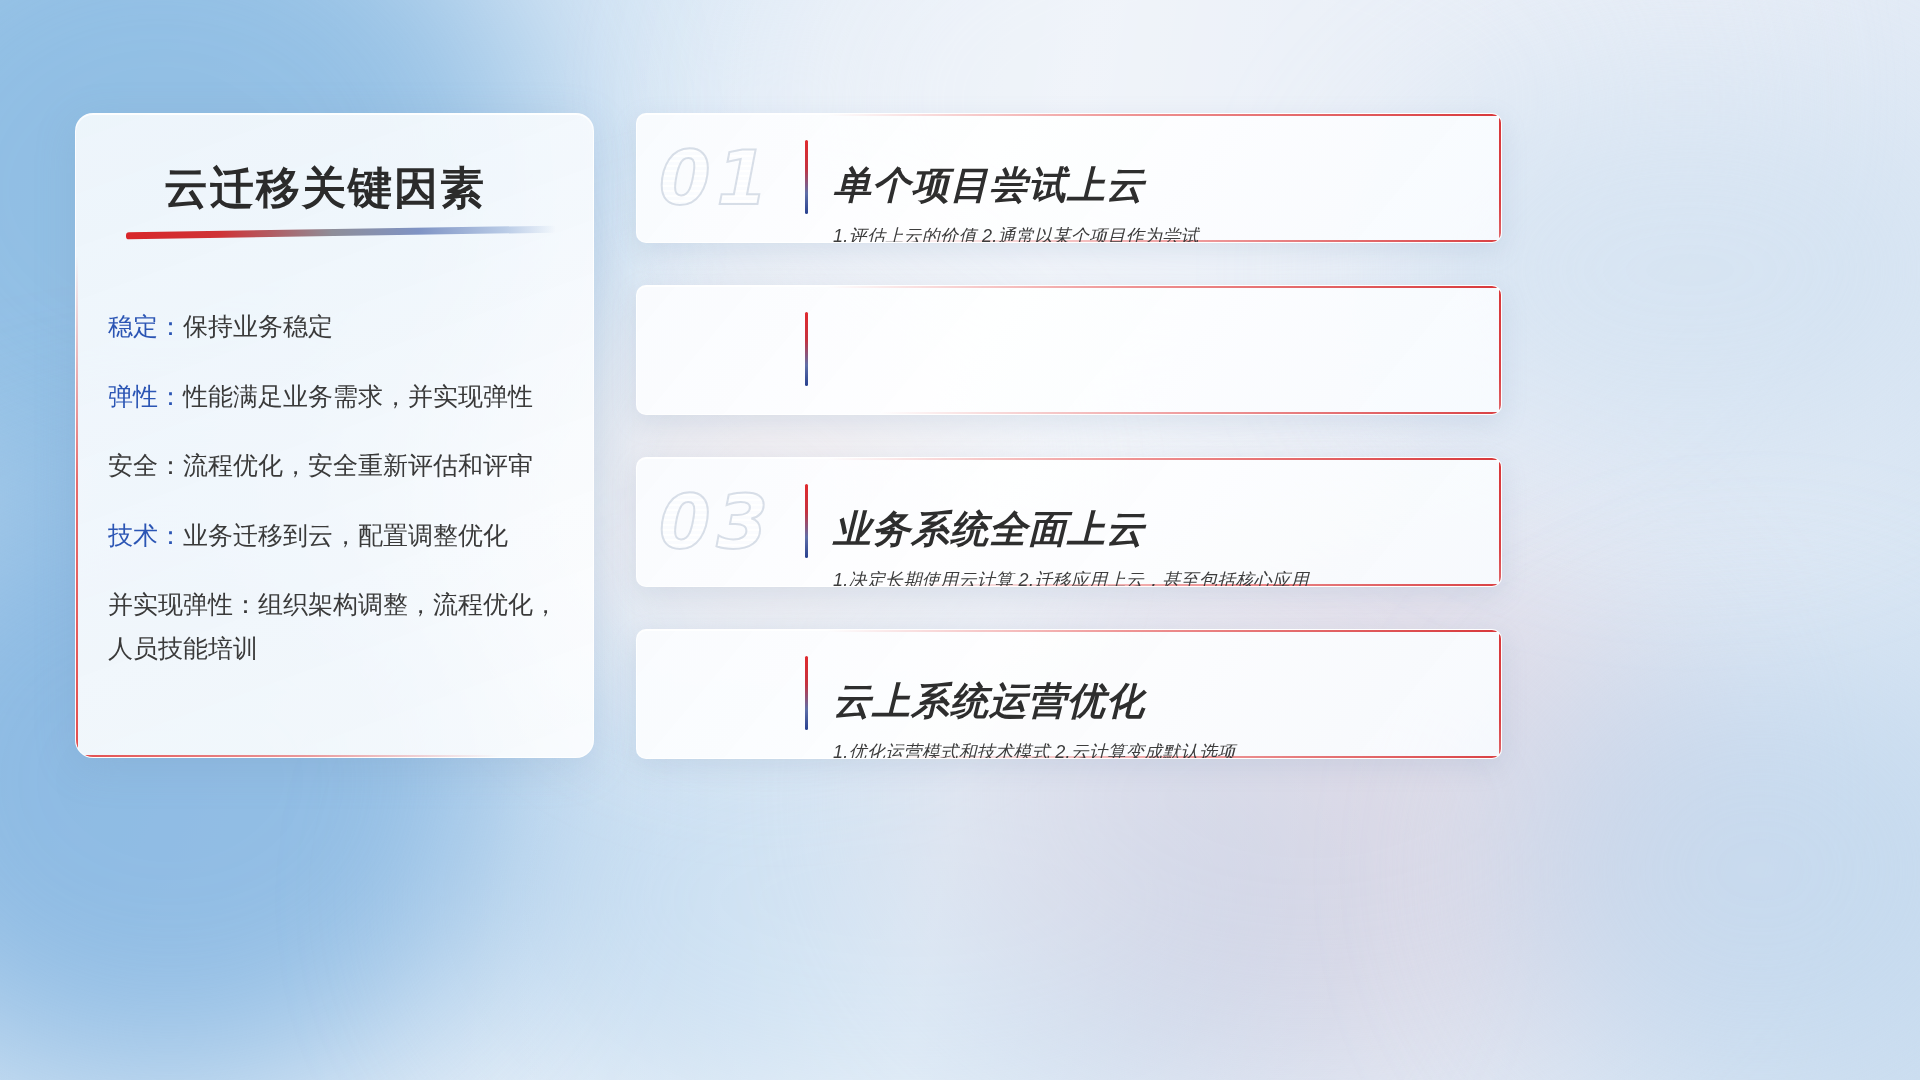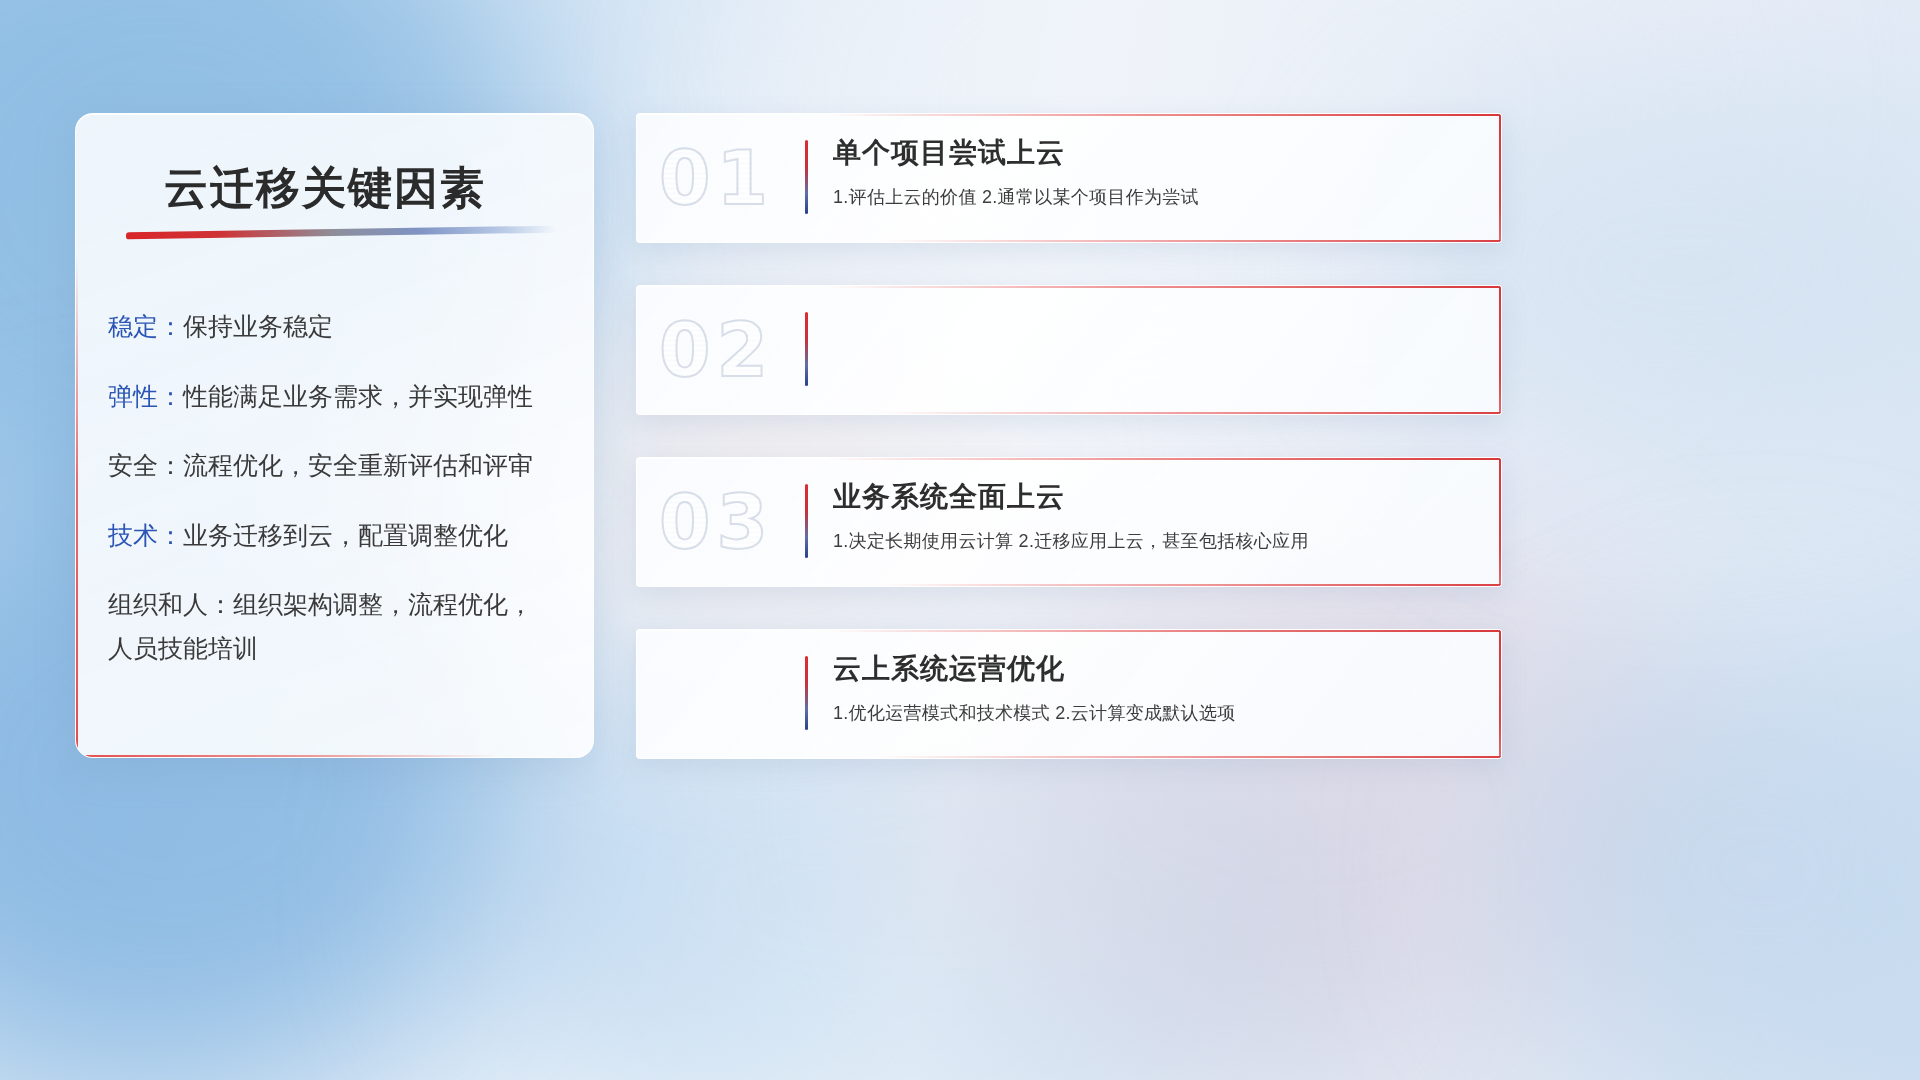--- a/index.html
+++ b/index.html
@@ -59,25 +59,26 @@
     white-space:nowrap;
   }
   .lc-line.wrap{white-space:normal;margin-bottom:10px;}
   .lc-line .lbl{color:#3a3a3a;}
   .lc-line .lbl.blue{color:#2b55b4;}
   .lc-line.cont{margin-bottom:17px;}
 
   
   .right-col{position:absolute;left:636px;top:113px;width:866px;}
   .r-card{
-    position:relative;height:128px;margin-bottom:42px;border-radius:4px;
+    position:relative;height:128px;margin-bottom:42px;border-radius:10px;
     background:linear-gradient(130deg,rgba(250,252,254,.95) 0%,rgba(255,255,255,.93) 40%,rgba(248,251,254,.92) 100%);
     box-shadow:0 8px 26px rgba(120,150,185,.18), inset 0 1px 0 rgba(255,255,255,.95);
     border:1px solid rgba(255,255,255,.8);
     overflow:hidden;
+    font-style:italic;
   }
   .r-card .edge-t{
     position:absolute;right:0;top:0;width:78%;height:2px;
     background:linear-gradient(90deg,rgba(226,60,60,0) 0%,rgba(226,60,60,.55) 45%,rgba(214,45,48,.95) 100%);
   }
   .r-card .edge-r{
     position:absolute;right:0;top:0;bottom:0;width:2px;
     background:linear-gradient(180deg,rgba(214,45,48,.95) 0%,rgba(214,45,48,.9) 70%,rgba(214,45,48,.7) 100%);
   }
   .r-card .edge-b{
@@ -97,22 +98,23 @@
     user-select:none;
     font-family:"DejaVu Sans",sans-serif;
   }
   .r-bar{
     position:absolute;left:168px;top:26px;width:3px;height:74px;
     background:linear-gradient(180deg,#e02a2e 0%,#c6323f 38%,#5f6fa8 72%,#27408f 100%);
     border-radius:2px;
   }
   .r-text{position:absolute;left:196px;top:20px;right:18px;}
   .r-head{
-    font-size:28px;font-weight:700;color:#2e2e2e;letter-spacing:1px;
+    font-size:38px;font-weight:700;color:#2e2e2e;letter-spacing:1px;
     margin-bottom:13px;
+    margin-top:26px;
   }
   .r-sub{
     font-size:18px;color:#3d3d3d;letter-spacing:.3px;
   }
 </style>
 </head>
 <body>
 
 <div class="bg">
   <div class="bg-base"></div>
@@ -138,21 +140,21 @@
     <div class="lc-line">
       <span class="lbl blue">弹性：</span><span>性能满足业务需求，并实现弹性</span>
     </div>
     <div class="lc-line">
       <span class="lbl">安全：</span><span>流程优化，安全重新评估和评审</span>
     </div>
     <div class="lc-line">
       <span class="lbl blue">技术：</span><span>业务迁移到云，配置调整优化</span>
     </div>
     <div class="lc-line wrap">
-      <span class="lbl">组织和人：</span><span>组织架构调整，流程优化，</span>
+      <span class="lbl">并实现弹性：</span><span>组织架构调整，流程优化，</span>
     </div>
     <div class="lc-line cont">人员技能培训</div>
   </div>
 </div>
 
 <div class="right-col">
 
   <div class="r-card">
     <div class="edge-t"></div>
     <div class="edge-r"></div>
@@ -162,21 +164,20 @@
     <div class="r-text">
       <div class="r-head">单个项目尝试上云</div>
       <div class="r-sub">1.评估上云的价值   2.通常以某个项目作为尝试</div>
     </div>
   </div>
 
   <div class="r-card">
     <div class="edge-t"></div>
     <div class="edge-r"></div>
     <div class="edge-b"></div>
-    <div class="r-num">02</div>
     <div class="r-bar"></div>
     <div class="r-text">
     </div>
   </div>
 
   <div class="r-card">
     <div class="edge-t"></div>
     <div class="edge-r"></div>
     <div class="edge-b"></div>
     <div class="r-num">03</div>

